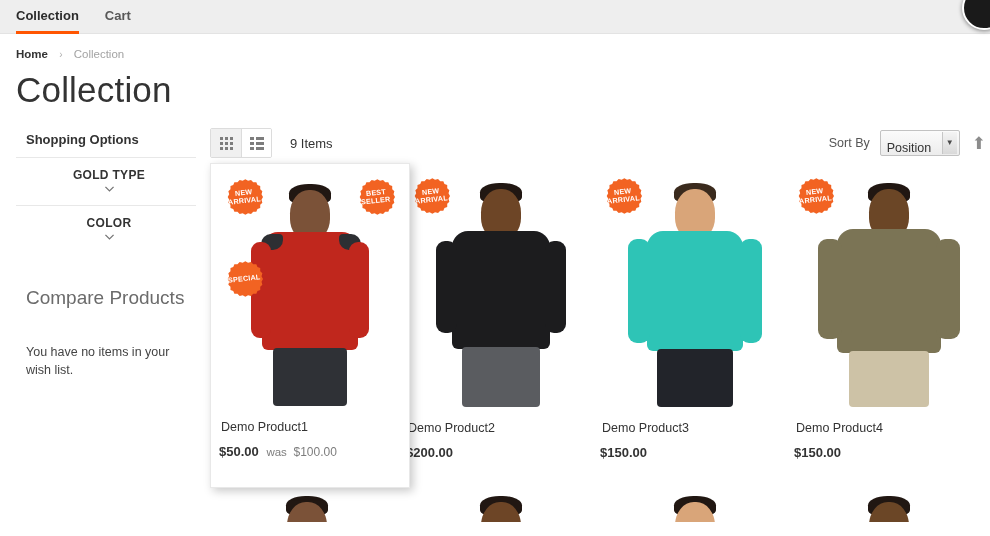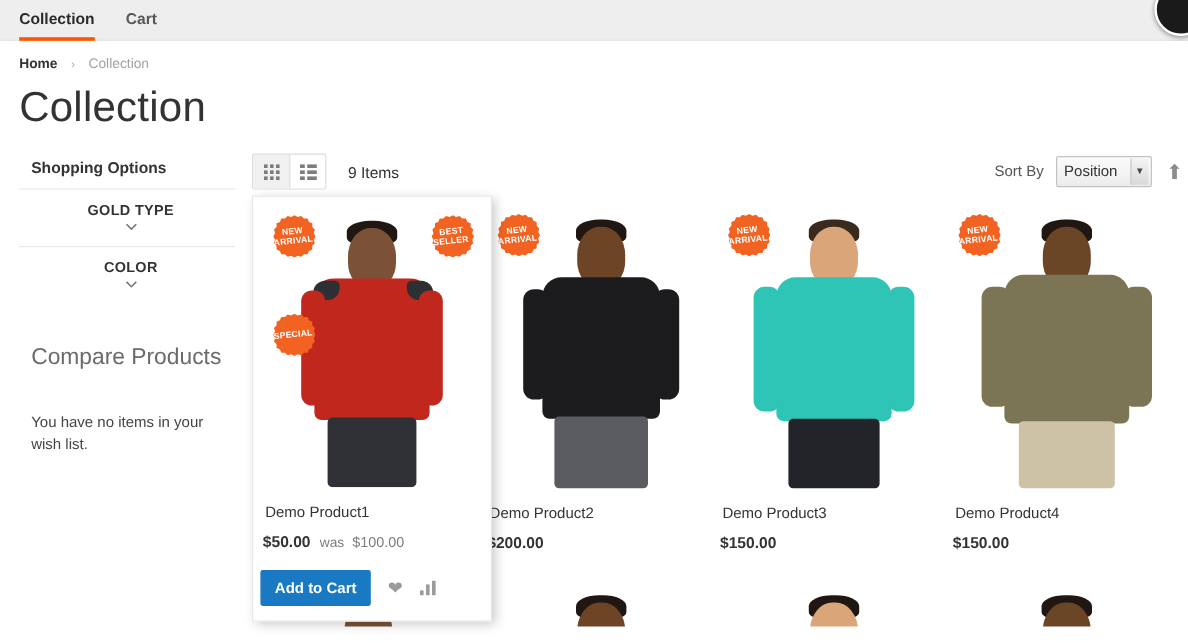--- a/index.html
+++ b/index.html
@@ -114,21 +114,21 @@
   .grid-ico { display: grid; grid-template-columns: repeat(3,3px); grid-template-rows: repeat(3,3px); gap: 2px; }
   .list-ico { display: grid; grid-template-columns: 4px 8px; grid-template-rows: repeat(3,3px); gap: 2px 2px; }
   .count { font-size: 13px; color: #333; margin-left: 18px; }
   .sort-area { margin-left: auto; display: flex; align-items: center; }
   .sort-label { font-size: 12.5px; color: #555; margin-right: 10px; }
   .sort-select {
     width: 80px; height: 26px;
     border: 1px solid #c2c2c2; border-radius: 2px;
     background: linear-gradient(#fbfbfb,#ececec);
     font-size: 12.5px; color: #333;
-    display: flex; align-items: center; padding: 0 6px;
+    display: flex; align-items: flex-end; padding: 0 6px;
     position: relative; cursor: pointer;
   }
   .sel-arrows {
     position: absolute; right: 2px; top: 1px; bottom: 1px; width: 15px;
     background: linear-gradient(#f4f4f4,#d9d9d9);
     border-left: 1px solid #c6c6c6;
     display: flex; align-items: center; justify-content: center;
     font-size: 8px; color: #4a4a4a; line-height: 1;
   }
   .sort-dir {
@@ -343,29 +343,20 @@
             <div class="badge" style="left:8px;top:90px;">
               <span>SPECIAL</span>
             </div>
           </div>
           <div class="pname">Demo Product1</div>
           <div class="pprice">
             <span class="price-final">$50.00</span>
             <span class="price-was-lbl">was</span>
             <span class="price-old">$100.00</span>
           </div>
-          <div class="hover-actions">
-            <button class="btn-cart">Add to Cart</button>
-            <span class="heart">❤</span>
-            <span class="compare-ico">
-              <i style="height:4px;"></i>
-                <i style="height:9px;"></i>
-                <i style="height:12px;"></i>
-            </span>
-          </div>
         </div>
       </div>
 
       <div class="card">
         <div class="card-img">
           <div class="model">
             <div class="m-hair" style="top:14px;"></div>
             <div class="m-head" style="top:20px;background:#6d4526;"></div>
             <div class="m-torso" style="top:62px;width:98px;height:118px;background:#1c1c1e;"></div>
             <div class="m-arm" style="top:72px;left:32px;width:21px;height:92px;background:#1c1c1e;"></div>

